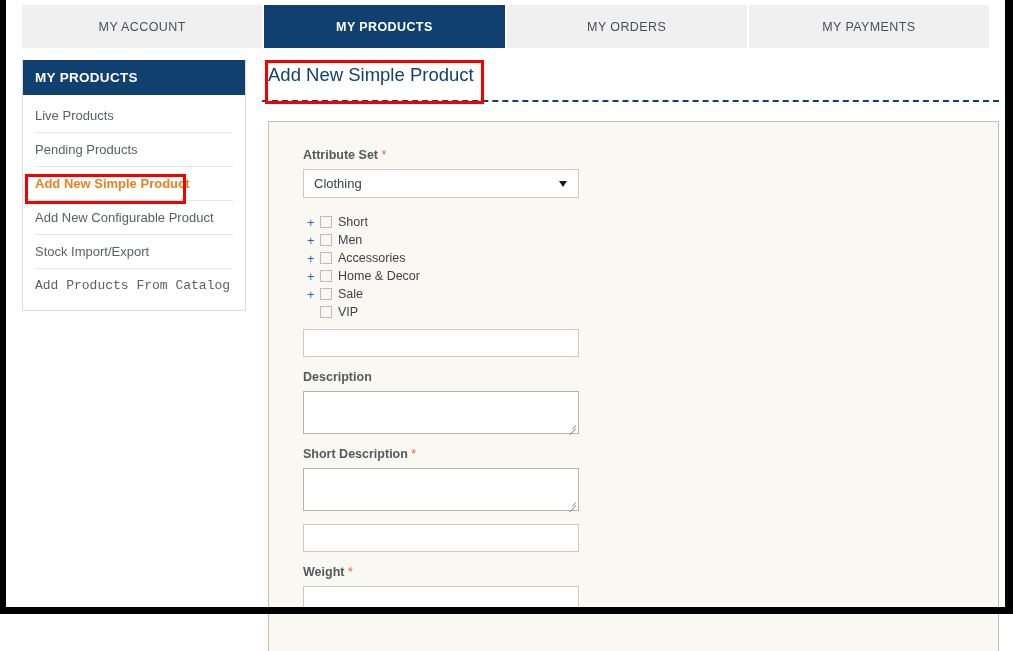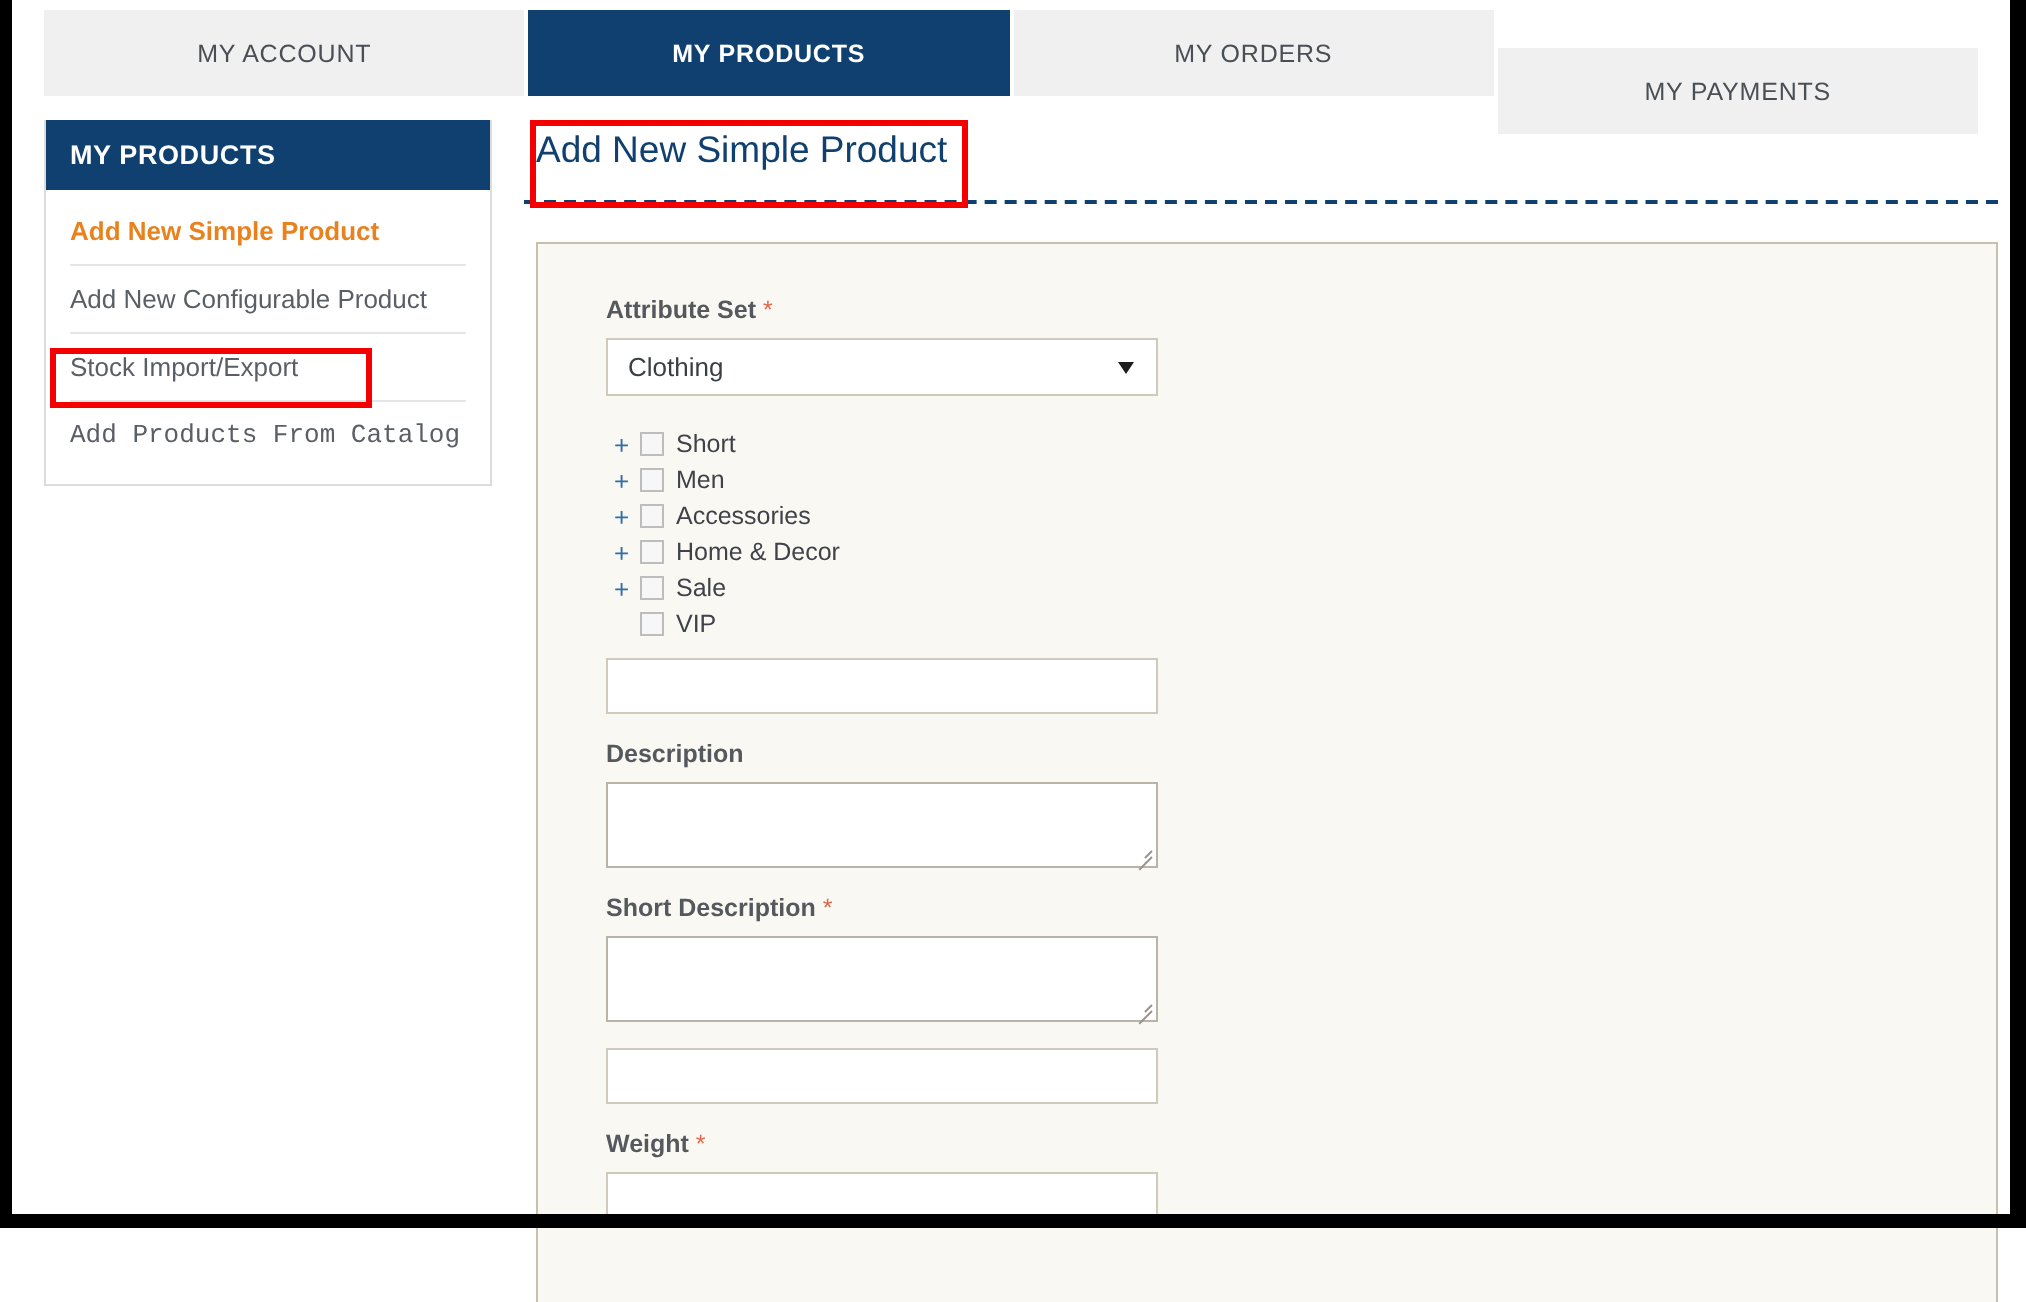--- a/index.html
+++ b/index.html
@@ -55,21 +55,21 @@
     color: #4a4f56;
     font-size: 12.5px;
     letter-spacing: .4px;
     display: flex;
     align-items: center;
     justify-content: center;
     border-right: 2px solid #ffffff;
     box-sizing: border-box;
     height: 43px;
   }
-  .tab:last-child { border-right: none; margin-top: 19px; }
+  .tab:last-child { border-right: none; }
   .tab.active {
     background: #10406f;
     color: #ffffff;
     font-weight: bold;
   }
 
   
   #sidebar {
     position: absolute;
     left: 16px; top: 60px;
@@ -256,20 +256,26 @@
       <span>MY ORDERS</span>
     </div>
     <div class="tab">
       <span>MY PAYMENTS</span>
     </div>
   </div>
 
   <div id="sidebar">
     <div id="sidebar-header">MY PRODUCTS</div>
     <div id="sidebar-list">
+      <div class="side-item">
+        <span>Live Products</span>
+      </div>
+      <div class="side-item">
+        <span>Pending Products</span>
+      </div>
       <div class="side-item active">
         <span>Add New Simple Product</span>
       </div>
       <div class="side-item">
         <span>Add New Configurable Product</span>
       </div>
       <div class="side-item">
         <span>Stock Import/Export</span>
       </div>
       <div class="side-item">

